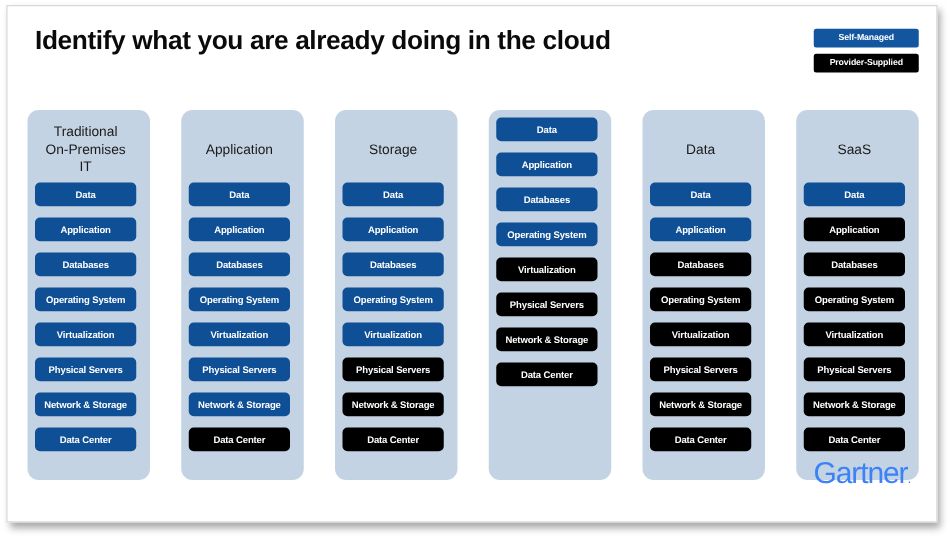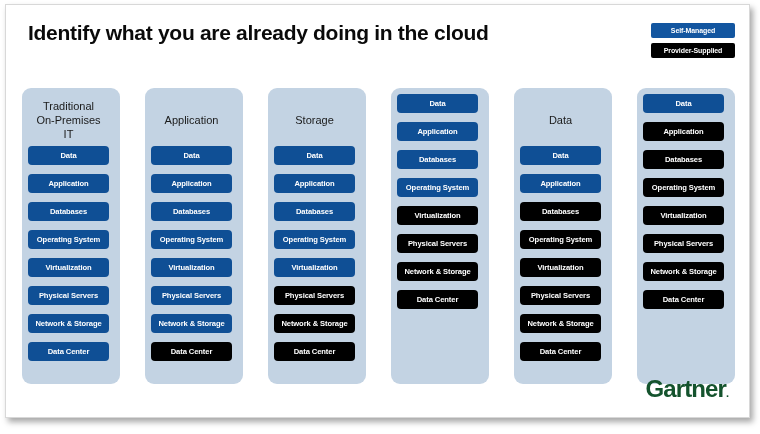--- a/index.html
+++ b/index.html
@@ -113,24 +113,24 @@
   .layer.self {
     background: #0f4f95;
   }
   .layer.provider {
     background: #000000;
   }
   
   #footer-logo {
     position: absolute;
     right: 20px;
-    bottom: 14px;
+    bottom: 24px;
     font-size: 24px;
-    font-weight: bold;
-    color: #14532d;
+    font-weight: normal;
+    color: #3b82f6;
     letter-spacing: -0.9px;
   }
   #footer-logo .logo-mark {
     font-size: 11px;
     vertical-align: baseline;
     letter-spacing: 0;
   }
 </style>
 </head>
 <body>
@@ -203,20 +203,23 @@
         <div class="layer self">Data</div>
         <div class="layer self">Application</div>
         <div class="layer provider">Databases</div>
         <div class="layer provider">Operating System</div>
         <div class="layer provider">Virtualization</div>
         <div class="layer provider">Physical Servers</div>
         <div class="layer provider">Network &amp; Storage</div>
         <div class="layer provider">Data Center</div>
       </div>
       <div class="column">
+        <div class="col-header">
+          <div><span>SaaS</span></div>
+        </div>
         <div class="layer self">Data</div>
         <div class="layer provider">Application</div>
         <div class="layer provider">Databases</div>
         <div class="layer provider">Operating System</div>
         <div class="layer provider">Virtualization</div>
         <div class="layer provider">Physical Servers</div>
         <div class="layer provider">Network &amp; Storage</div>
         <div class="layer provider">Data Center</div>
       </div>
     </div>

